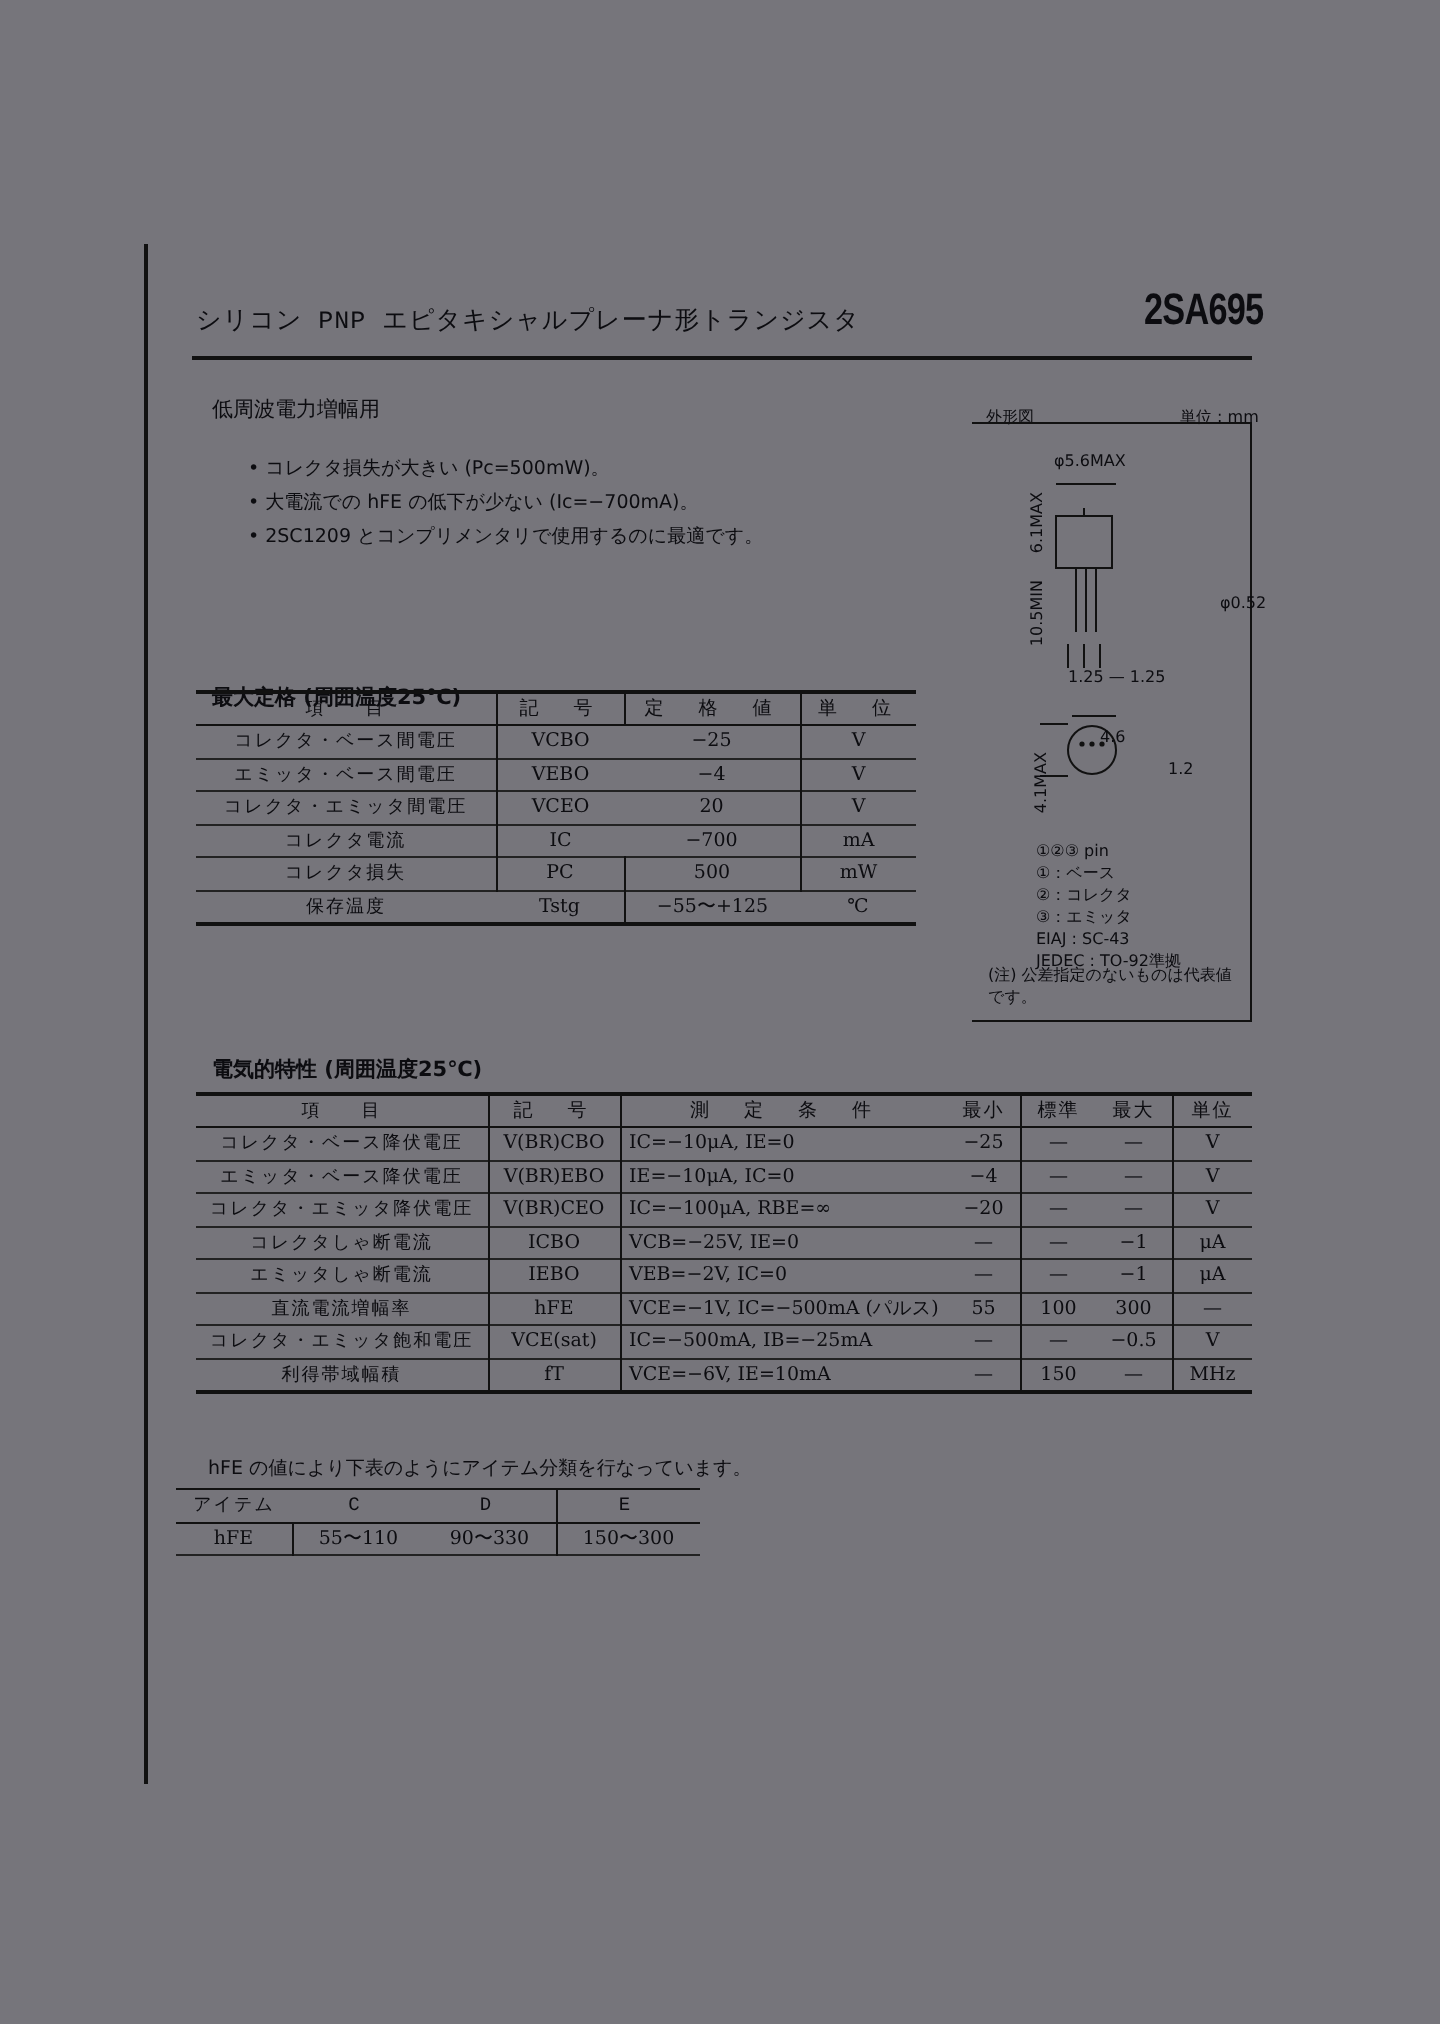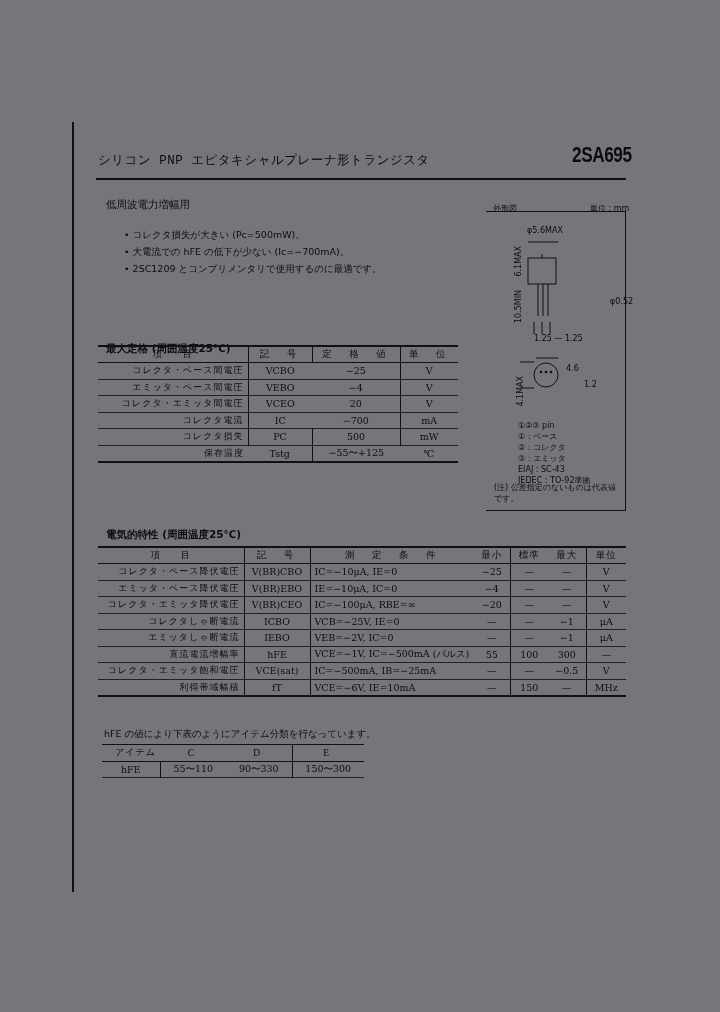--- a/index.html
+++ b/index.html
@@ -11,31 +11,31 @@
   .part-no { left: 572px; top: 142px; font-size: 22px; font-weight: bold; font-family: "Liberation Sans Narrow", "Liberation Sans", sans-serif; transform: scaleX(0.78); transform-origin: left top; letter-spacing: -0.5px; }
   .header-rule { left: 96px; top: 178px; width: 530px; height: 2px; background: #111; }
   .app-title { left: 106px; top: 198px; font-size: 10.5px; font-family: "DejaVu Sans", sans-serif; }
   .features { left: 124px; top: 226px; font-size: 9.5px; line-height: 17px; font-family: "DejaVu Sans", sans-serif; }
   .features li { list-style: none; }
   .features li::before { content: "•"; margin-right: 3px; }
 
   .sec-title { font-size: 10.5px; font-family: "DejaVu Sans", sans-serif; font-weight: bold; }
 
   table.ds { border-collapse: collapse; font-size: 9.5px; font-family: "DejaVu Serif", serif; }
-  table.ds th { font-weight: normal; font-family: Liberation Serif, serif; letter-spacing: 4px; border-bottom: 1px solid #111; }
+  table.ds th { font-weight: normal; font-family: Liberation Mono, monospace; letter-spacing: 4px; border-bottom: 1px solid #111; }
   table.ds td, table.ds th { height: 16.5px; padding: 0 4px; white-space: nowrap; }
   table.ds tr { border-bottom: 1px solid #222; }
-  table.ds .item { text-align: right; font-family: "DejaVu Sans", sans-serif; font-size: 9px; letter-spacing: 1px; }
+  table.ds .item { text-align: center; font-family: "DejaVu Sans", sans-serif; font-size: 9px; letter-spacing: 1px; }
   table.ds .c { text-align: center; }
   table.ds .vl { border-left: 1px solid #111; }
   table.ds.top { border-top: 2px solid #111; border-bottom: 2px solid #111; }
 
   .max-table { left: 98px; top: 345px; width: 360px; }
   .elec-table { left: 98px; top: 546px; width: 528px; }
-  .hfe-table { left: 102px; top: 744px; width: 262px; }
+  .hfe-table { left: 88px; top: 744px; width: 262px; }
 
   .pkg-box { left: 486px; top: 211px; width: 140px; height: 300px; border-top: 1px solid #111; border-right: 1px solid #111; border-bottom: 1px solid #111; }
   .pkg-hdr { left: 493px; top: 203px; font-size: 8px; font-family: "DejaVu Sans", sans-serif; }
   .pkg-unit { left: 590px; top: 203px; font-size: 8px; font-family: "DejaVu Sans", sans-serif; text-align: right; }
   .pkg-text { font-size: 8px; font-family: "DejaVu Sans", sans-serif; }
   .hfe-note { left: 104px; top: 728px; font-size: 9.5px; font-family: "DejaVu Sans", sans-serif; }
 </style>
 </head>
 <body>
 
@@ -75,21 +75,21 @@
     <circle cx="55" cy="160" r="1.3"></circle>
       <circle cx="60" cy="160" r="1.3"></circle>
       <circle cx="65" cy="160" r="1.3"></circle>
   </g>
 </svg>
 <div class="abs pkg-text" style="left:527px;top:226px;">φ5.6MAX</div>
 <div class="abs pkg-text" style="left:514px;top:246px;writing-mode:vertical-rl;transform:rotate(180deg);">6.1MAX</div>
 <div class="abs pkg-text" style="left:514px;top:290px;writing-mode:vertical-rl;transform:rotate(180deg);">10.5MIN</div>
 <div class="abs pkg-text" style="left:578px;top:297px;margin-left:32px;">φ0.52</div>
 <div class="abs pkg-text" style="left:534px;top:334px;">1.25 — 1.25</div>
-<div class="abs pkg-text" style="left:550px;top:364px;margin-left:16px;">4.6</div>
+<div class="abs pkg-text" style="left:550px;top:364px;">4.6</div>
 <div class="abs pkg-text" style="left:516px;top:376px;writing-mode:vertical-rl;transform:rotate(180deg);">4.1MAX</div>
 <div class="abs pkg-text" style="left:584px;top:380px;">1.2</div>
 <div class="abs pkg-text" style="left:518px;top:420px;line-height:11px;">
   <div>①②③ pin</div>
   <div>①：ベース</div>
   <div>②：コレクタ</div>
   <div>③：エミッタ</div>
   <div>EIAJ : SC-43</div>
   <div>JEDEC : TO-92準拠</div>
 </div>

